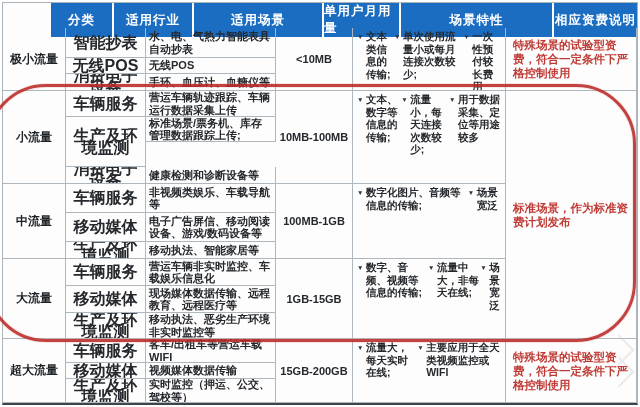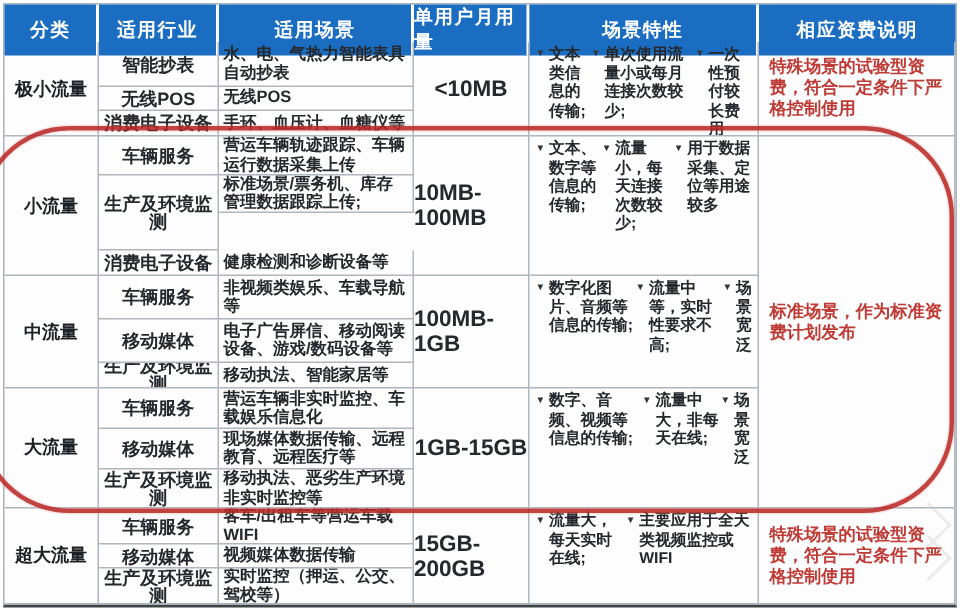--- a/index.html
+++ b/index.html
@@ -1,35 +1,35 @@
 <!DOCTYPE html>
 <html><head>
 <meta charset="utf-8">
 <style>
   * { margin:0; padding:0; box-sizing:border-box; }
   html,body { background:#fff; }
   body { font-family:"Liberation Sans","DejaVu Sans",sans-serif; }
   .page { position:relative; width:640px; height:407px; background:#fff; overflow:hidden; }
   .table { position:absolute; left:2px; top:2px; width:636px;
            border:1px solid #aab2ba; border-bottom:2px solid #3f444a; background:#fdfdfd; }
-  .thead { display:grid; grid-template-columns:63px 80px 130px 77px 153px 1fr; height:25px; }
+  .thead { display:grid; grid-template-columns:63px 80px 130px 77px 153px 1fr; height:25px;margin-left:48px; }
   .th { background:#1b6dc2; color:#fff; font-size:12.5px; font-weight:bold;
         display:flex; align-items:center; justify-content:center;
         border-right:2px solid #fff; letter-spacing:1px; }
   .th:last-child { border-right:none; }
   .tbody { display:grid; grid-template-columns:63px 80px 130px 77px 153px 1fr;
            grid-template-rows:30px 16px 17px 26px 25px 25px 17px 29px 29px 17px 27px 27px 26px 24px 16px 24px; }
   .c { border-right:1px solid #aeb6be; border-bottom:1px solid #aeb6be;
        display:flex; align-items:center; justify-content:center;
        overflow:hidden; color:#25282c; }
   .cat { font-weight:bold; font-size:12px; color:#1d2126; }
-  .ind { font-weight:bold; font-size:12px; text-align:center; line-height:12px; padding:0 1px; }
+  .ind { font-weight:bold; font-size:16px; text-align:center; line-height:12px; padding:0 1px; }
   .scen { justify-content:flex-start; text-align:left; font-size:11px; font-weight:600;
           line-height:12.5px; padding:0 3px; }
-  .usage { font-size:15px; font-weight:600; }
+  .usage { font-size:11px; font-weight:600; }
   .feat { flex-direction:row; align-items:flex-start; justify-content:center;
           padding:2px 2px 2px 4px; font-size:10.5px; font-weight:600; line-height:12.5px; }
   .feat-line { display:flex; align-items:flex-start; }
   .blt { font-size:6.5px; line-height:12.5px; width:9px; flex:0 0 9px; color:#33373c; transform:translateY(0.5px); }
   .tariff { color:#bf3b36; font-weight:bold; font-size:11.5px; line-height:14px;
             justify-content:flex-start; text-align:left; padding:0 4px 0 7px; }
   .ellipse { position:absolute; left:-14px; top:84px; width:650px; height:258px;
              border:3px solid rgba(185,40,38,0.88); border-radius:60px;
              box-shadow:0 0 0 1px rgba(230,150,150,0.25), inset 0 0 0 1px rgba(230,150,150,0.2);
              pointer-events:none; }
@@ -129,24 +129,20 @@
             <span>用于数据采集、定位等用途较多</span>
           </div>
       </div>
       <div class="c feat" style="grid-column:5;grid-row:8/11">
         <div class="feat-line">
             <span class="blt">▼</span>
             <span>数字化图片、音频等信息的传输;</span>
           </div>
         <div class="feat-line">
             <span class="blt">▼</span>
-            <span>流量中等，实时性要求不高;</span>
-          </div>
-        <div class="feat-line">
-            <span class="blt">▼</span>
             <span>场景宽泛</span>
           </div>
       </div>
       <div class="c feat" style="grid-column:5;grid-row:11/14">
         <div class="feat-line">
             <span class="blt">▼</span>
             <span>数字、音频、视频等信息的传输;</span>
           </div>
         <div class="feat-line">
             <span class="blt">▼</span>

